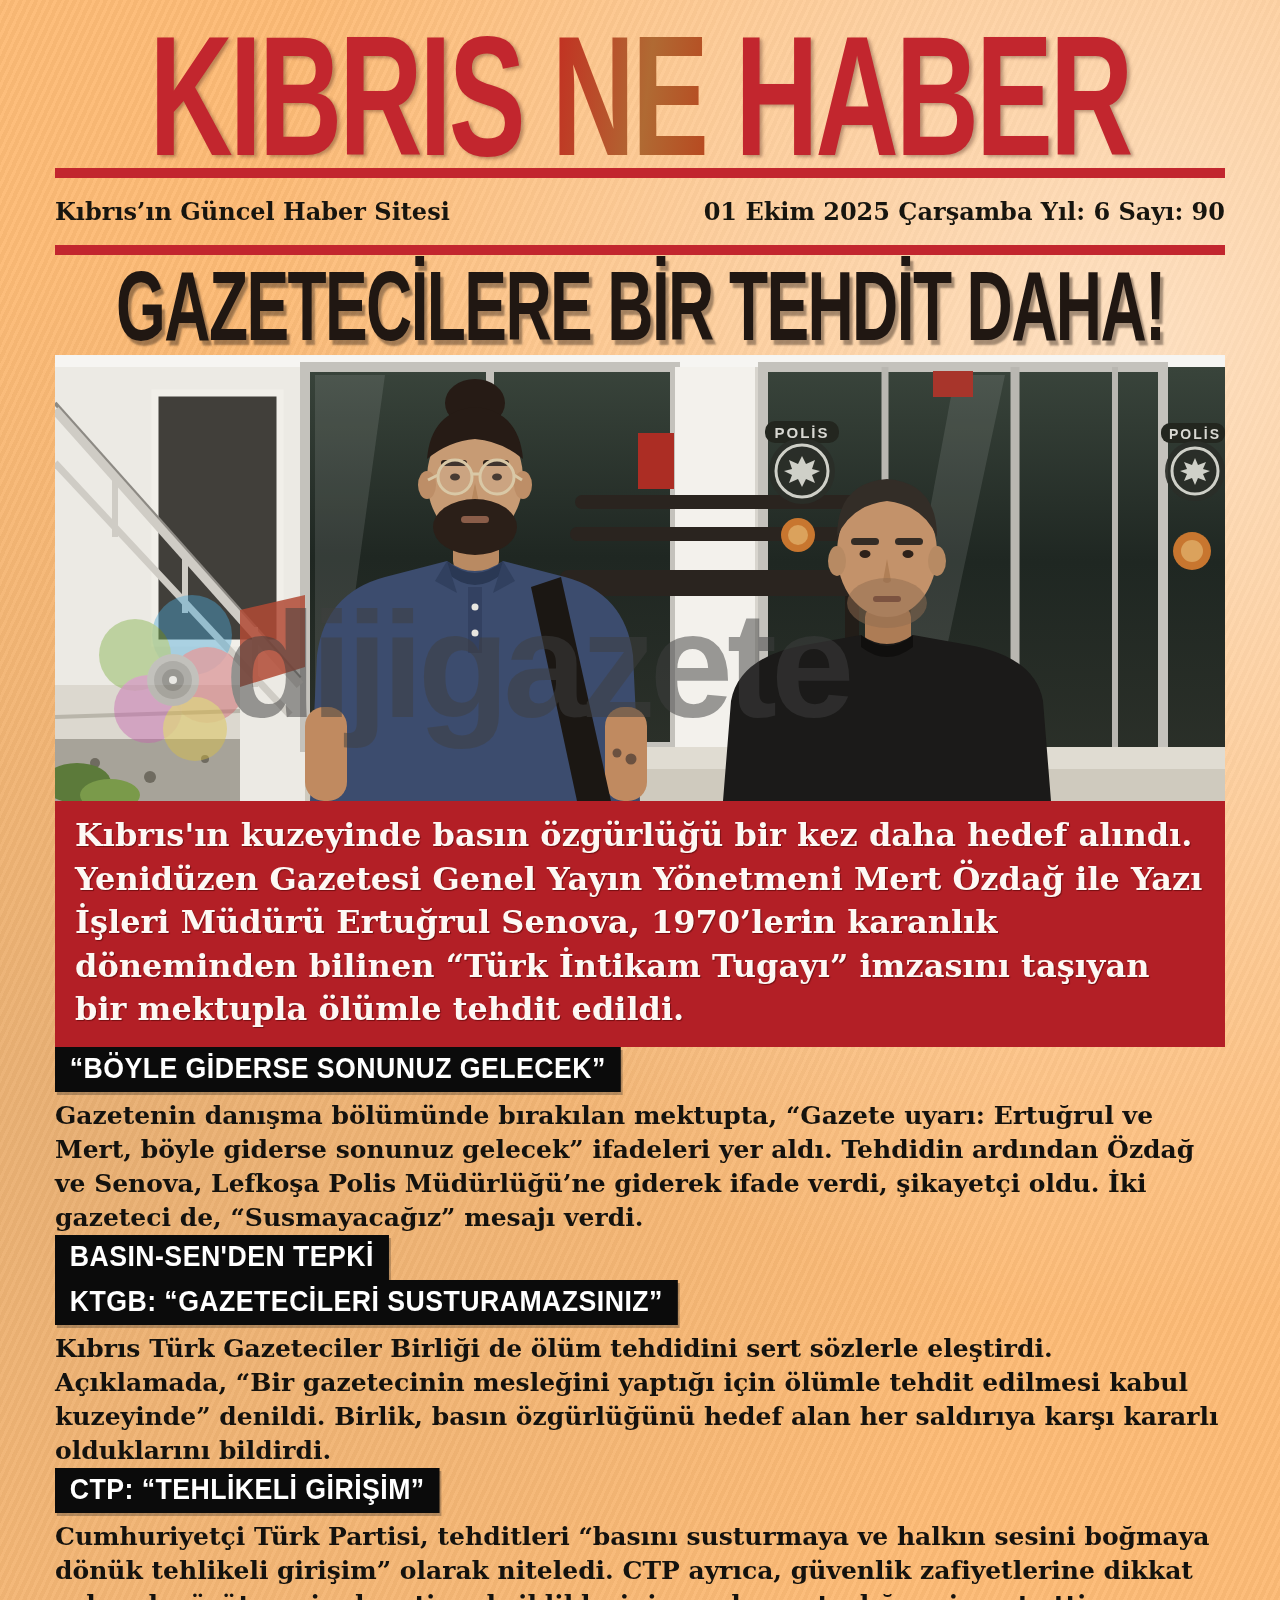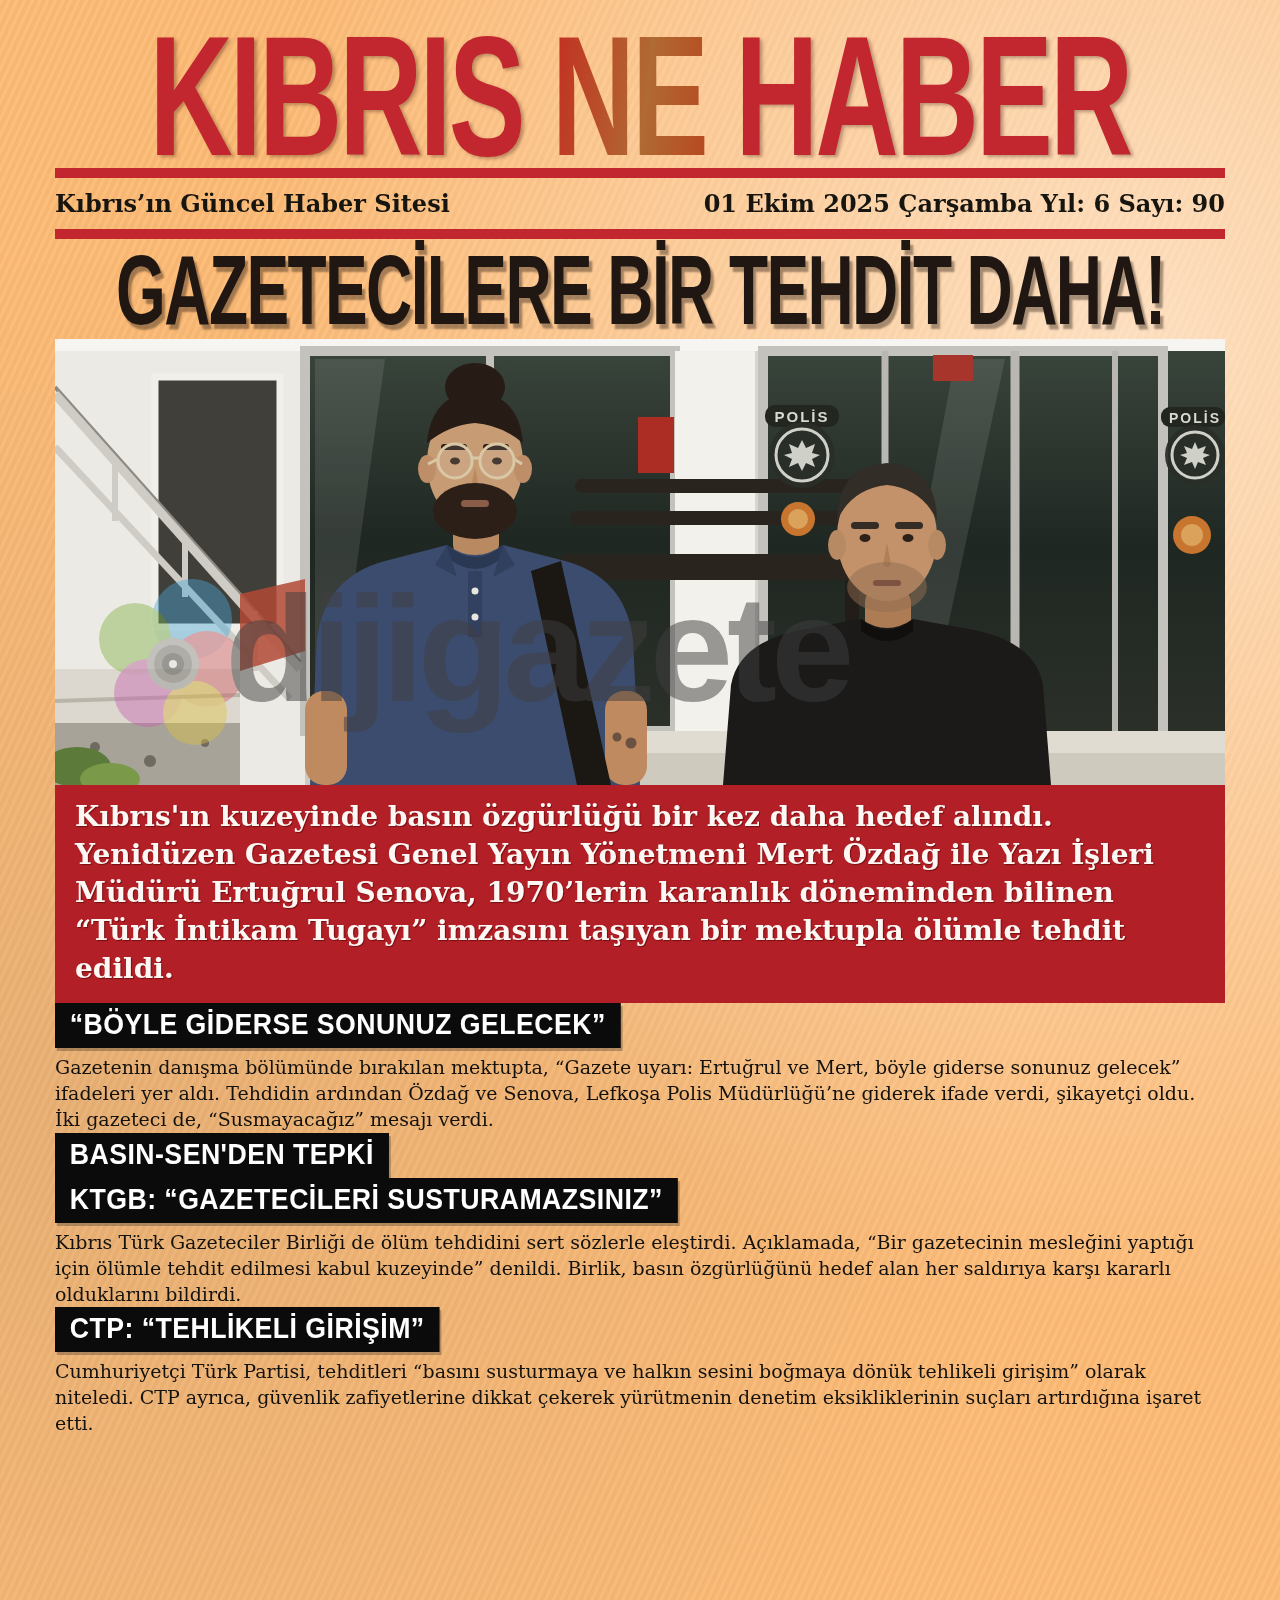--- a/index.html
+++ b/index.html
@@ -36,21 +36,21 @@
   .mh-ne{color:#b5562c;}
   @supports ((-webkit-background-clip:text) or (background-clip:text)){
     .mh-ne{
       background:linear-gradient(100deg,#c23122 5%,#b06a33 60%,#b8471f 100%);
       -webkit-background-clip:text;background-clip:text;
       color:transparent;text-shadow:none;
     }
   }
   .rule{width:1170px;height:10px;margin:0 auto;background:#c2262e;}
   .subline{
-    width:1170px;margin:8px auto;
+    width:1170px;margin:16px auto;
     display:flex;justify-content:space-between;align-items:center;
     font-weight:bold;font-size:24px;color:#17150f;
     padding:3px 0 3px;
   }
 
   
   .headline{
     margin:8px 0 2px;height:90px;
     display:flex;align-items:flex-end;justify-content:center;
   }
@@ -61,40 +61,40 @@
     color:#201712;
     transform:scale(0.80,1.22);
     text-shadow:4px 4px 2px rgba(35,22,16,0.40);
   }
 
   
   .photo{width:1170px;margin:2px auto 0;}
   .photo svg{display:block;width:1170px;height:446px;background:#e7e4de;}
   .caption{
     background:#b31f26;color:#fdf8f4;
-    font-weight:bold;font-size:28px;line-height:1.36;
+    font-weight:bold;font-size:32px;line-height:1.36;
     padding:13px 20px 15px;
     text-shadow:1px 1px 1px rgba(70,0,0,0.55);
   }
 
   
   .sections{width:1170px;margin:0 auto;}
   .sec{}
   .sec.gap-lg{}
   .bar{
     display:inline-block;background:#0b0b0b;color:#fff;
     font-family:"Liberation Sans","DejaVu Sans",sans-serif;
     font-weight:bold;font-size:29px;letter-spacing:0.5px;
     padding:5px 16px 7px;
     transform:scaleX(0.92);transform-origin:left center;
     box-shadow:2px 3px 0 rgba(20,20,20,0.28);
   }
   .sec p{
     margin:7px 0 0;
-    font-weight:normal;font-size:19px;line-height:1.36;color:#14120e;
+    font-weight:bold;font-size:25px;line-height:1.36;color:#14120e;
   }
 </style>
 </head>
 <body>
 
 <div class="page">
   <div class="content">
 
     <header>
       <h1 class="masthead-title">

